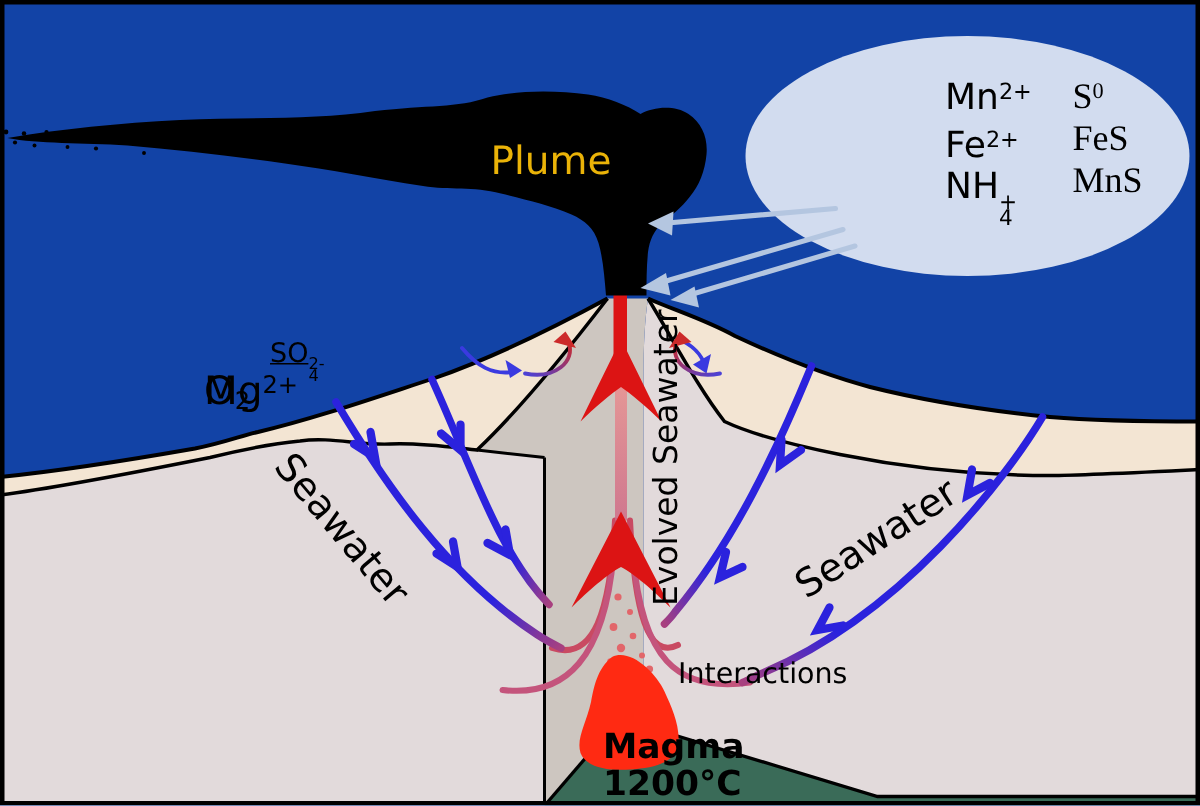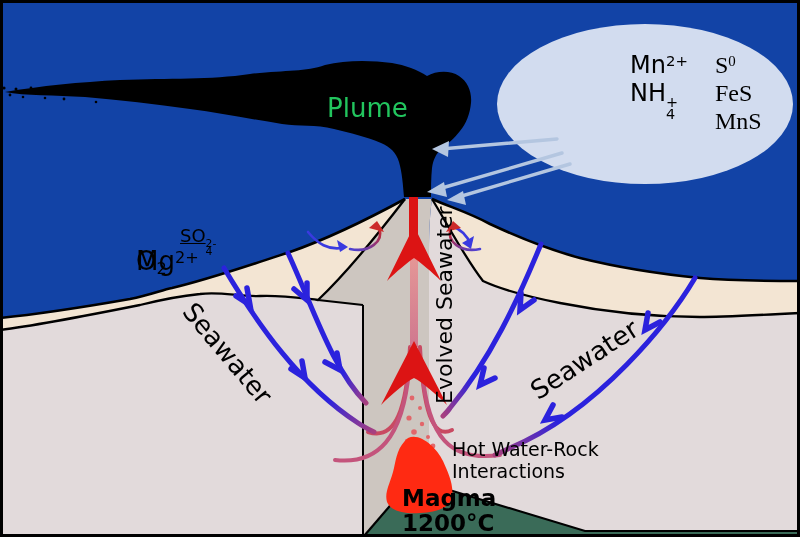--- a/index.html
+++ b/index.html
@@ -1,20 +1,20 @@
 <!DOCTYPE html>
 <html><head>
 <meta charset="utf-8">
 <style>
   html,body{margin:0;padding:0;background:#ffffff;}
   #stage{position:relative;width:800px;height:537px;overflow:hidden;
          font-family:"DejaVu Sans","Liberation Sans",sans-serif;background:#1243a6;}
   #stage svg{position:absolute;left:0;top:0;}
   .lbl{position:absolute;color:#000;white-space:nowrap;line-height:1.05;}
-  .white{color:#22c55e;}
+  .white{color:#eab308;}
   sub{font-size:62%;vertical-align:-0.22em;}
   sup{font-size:62%;vertical-align:0.45em;}
   .stk{display:inline-flex;flex-direction:column;font-size:60%;line-height:0.8;
        vertical-align:-0.45em;text-align:left;}
   .chemcol .cline{line-height:28px;}
   .rot50{transform:rotate(50deg);transform-origin:0 0;}
   .rotm33{transform:rotate(-33deg);transform-origin:0 0;}
   .rotm90{transform:rotate(-90deg);transform-origin:0 0;}
   .frame{position:absolute;inset:0;border:3px solid #000;pointer-events:none;}
 </style>
@@ -201,31 +201,31 @@
 </div>
 
 <div class="lbl" style="left:266px;top:166px;font-size:25px;"></div>
 <div class="lbl" style="left:285px;top:200px;font-size:25px;"></div>
 
 <div class="lbl rot50" style="left:198px;top:298px;font-size:26px;">Seawater</div>
 <div class="lbl rotm33" style="left:526px;top:382px;font-size:26px;">Seawater</div>
 <div class="lbl rotm90" style="left:433px;top:404px;font-size:22px;">Evolved Seawater</div>
 
 <div class="lbl" style="left:452px;top:438px;font-size:19px;line-height:22px;">
-  <div>Hot Water-Rock</div>
   <div>Interactions</div>
 </div>
 
 <div class="lbl" style="left:402px;top:486px;font-size:23px;font-weight:bold;line-height:25px;">
   <div>Magma</div>
   <div>1200°C</div>
 </div>
 
 <div class="lbl chemcol" style="left:630px;top:47px;font-size:24px;">
   <div class="cline"><span>Mn</span><sup>2+</sup></div>
+  <div class="cline"><span>Fe</span><sup>2+</sup></div>
   <div class="cline"><span>NH</span><span class="stk">
           <span>+</span>
           <span>4</span>
         </span></div>
 </div>
 <div class="lbl chemcol" style="left:715px;top:47px;font-size:24px;font-family:Liberation Serif, serif;">
   <div class="cline"><span>S</span><sup>0</sup></div>
   <div class="cline"><span>FeS</span></div>
   <div class="cline"><span>MnS</span></div>
 </div>

